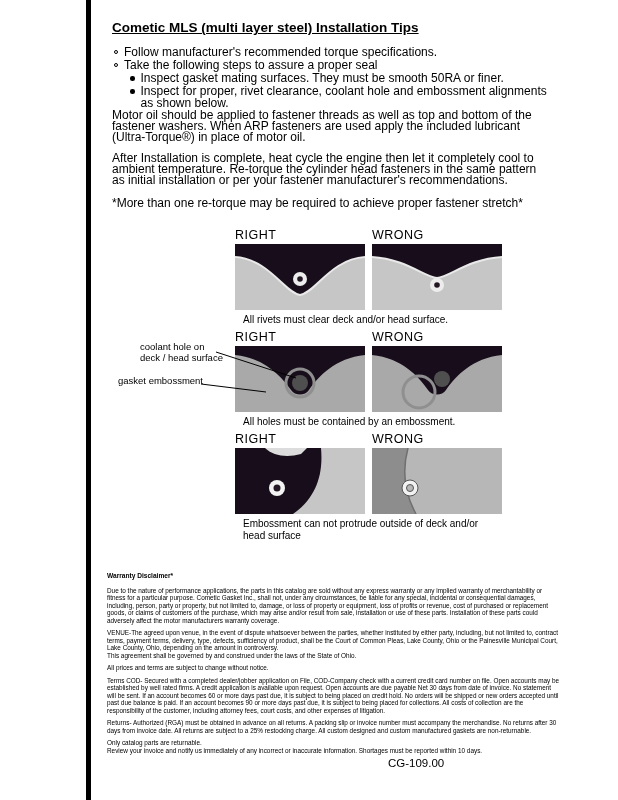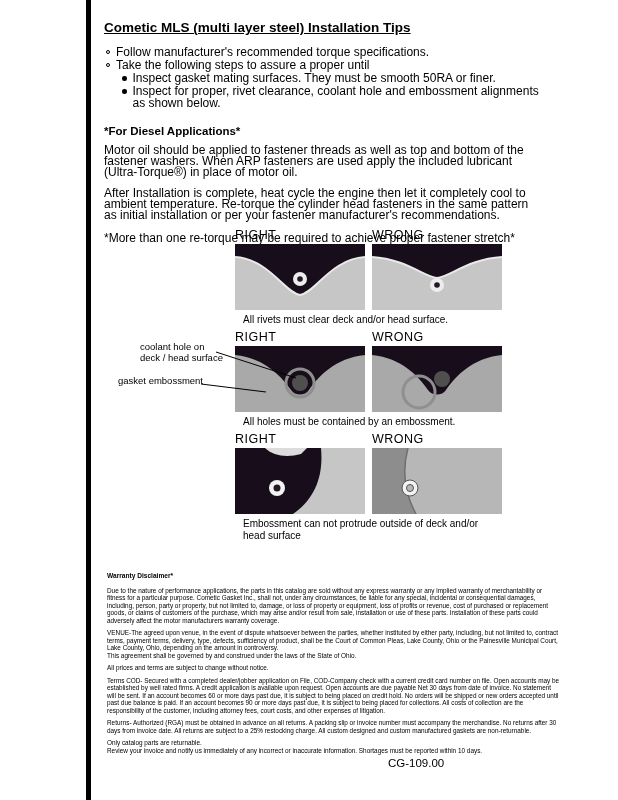--- a/index.html
+++ b/index.html
@@ -1,20 +1,20 @@
 <!DOCTYPE html>
 <html style="--ink: #000000; --panel_dark: #180d1a; --panel_gray: #c6c6c6; --panel_gray2: #a9a9a9;"><head>
 <meta charset="utf-8">
 <style>
   *{margin:0;padding:0;box-sizing:border-box}
   body{font-family:"Liberation Sans",sans-serif;background:#fff;color:var(--ink,#000)}
   .page{position:relative;width:618px;height:800px;background:#fff;overflow:hidden}
   .left-rule{position:absolute;left:86px;top:0;width:5px;height:800px;background:#000}
 
-  .sec-top{position:absolute;left:104px;top:20px;width:448px}
+  .sec-top{position:absolute;left:112px;top:20px;width:448px}
   .title{font-size:13.5px;font-weight:bold;text-decoration:underline;margin-bottom:11px}
   .tip{display:flex;font-size:12px;line-height:12px;margin-bottom:1px}
   .tip.l2{padding-left:16px}
   .bullet{flex:0 0 auto;width:4px;height:4px;margin:4px 6px 0 2px;border-radius:50%}
   .bullet.open{border:1px solid #000}
   .bullet.solid{background:#000;width:4.5px;height:4.5px}
   .diesel-h{font-size:11.5px;font-weight:bold;margin:16px 0 8px}
   .para{font-size:12px;line-height:11px;margin-bottom:10px;width:436px}
   .note{margin-top:12px}
 
@@ -58,33 +58,32 @@
   <div class="sec-top">
     <h1 class="title">Cometic MLS (multi layer steel) Installation Tips</h1>
 
     <div>
       <div class="tip l1">
         <span class="bullet open"></span>
         <span>Follow manufacturer's recommended torque specifications.</span>
       </div>
       <div class="tip l1">
         <span class="bullet open"></span>
-        <span>Take the following steps to assure a proper until</span>
+        <span>Take the following steps to assure a proper seal</span>
       </div>
       <div class="tip l2">
         <span class="bullet solid"></span>
         <span>Inspect gasket mating surfaces.  They must be smooth 50RA or finer.</span>
       </div>
       <div class="tip l2">
         <span class="bullet solid"></span>
         <span>Inspect for proper, rivet clearance, coolant hole and embossment alignments as shown below.</span>
       </div>
     </div>
 
-    <h2 class="diesel-h">*For Diesel Applications*</h2>
     <p class="para">Motor oil should be applied to fastener threads as well as top and bottom of the fastener washers. When ARP fasteners are used apply the included lubricant (Ultra-Torque®) in place of motor oil.</p>
     <p class="para">After Installation is complete, heat cycle the engine then let it completely cool to ambient temperature. Re-torque the cylinder head fasteners in the same pattern as initial installation or per your fastener manufacturer's recommendations.</p>
     <p class="para note">*More than one re-torque may be required to achieve proper fastener stretch*</p>
   </div>
 
   <div class="diagrams">
 
     <div class="dlabel colL rowTop1">RIGHT</div>
     <div class="dlabel colR rowTop1">WRONG</div>
     <div class="dpanel colL pTop1">

